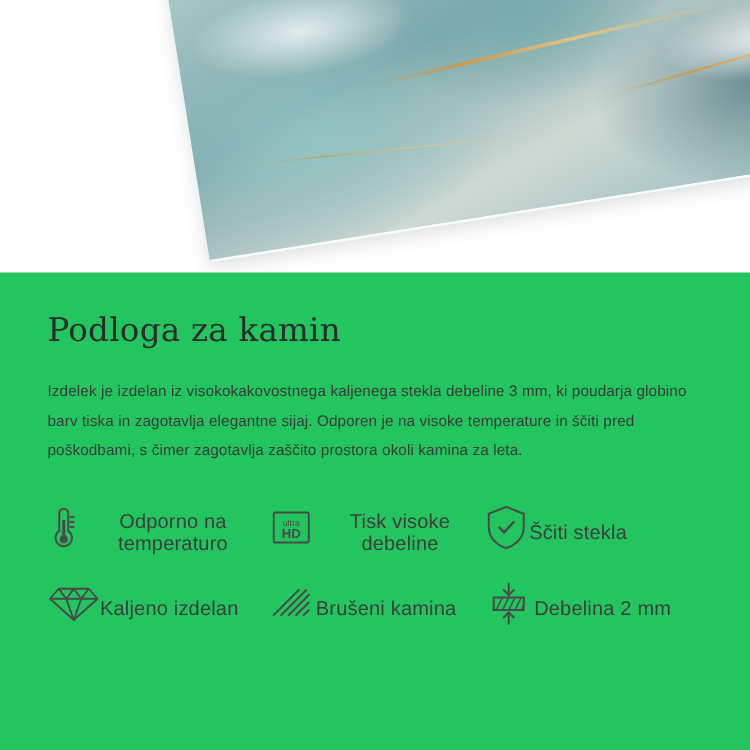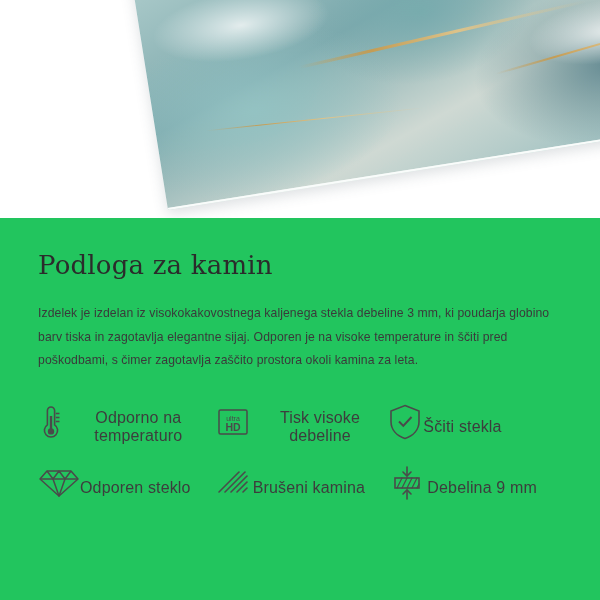--- a/index.html
+++ b/index.html
@@ -217,21 +217,21 @@
 
       <div class="feature">
         <span class="icon">
           <svg width="42" height="36" viewBox="0 0 42 36" fill="none" stroke="#4a4a4a" stroke-width="1.5" stroke-linejoin="round">
             <path d="M9 6h24l7 8-19 17L2 14z"></path>
             <path d="M2 14h38"></path>
             <path d="M9 6l6 8 6-8 6 8 6-8"></path>
             <path d="M15 14l6 17 6-17"></path>
           </svg>
         </span>
-        <span class="caption">Odporen steklo</span>
+        <span class="caption">Kaljeno izdelan</span>
       </div>
 
       <div class="feature">
         <span class="icon">
           <svg width="40" height="34" viewBox="0 0 40 34" fill="none" stroke="#4a4a4a" stroke-width="1.6" stroke-linecap="round">
             <path d="M6 26L26 6"></path>
             <path d="M12 26L32 6"></path>
             <path d="M18 26L34 10"></path>
             <path d="M24 26L34 16"></path>
             <path d="M30 26L34 22"></path>
@@ -244,18 +244,18 @@
         <span class="icon">
           <svg width="40" height="40" viewBox="0 0 40 40" fill="none" stroke="#4a4a4a" stroke-width="1.6" stroke-linecap="round">
             <path d="M20 4v8"></path>
               <path d="M16 9l4 4 4-4"></path>
             <path d="M20 36v-8"></path>
               <path d="M16 31l4-4 4 4"></path>
             <rect x="8" y="15" width="24" height="10"></rect>
             <path d="M10 25l5-10M15 25l5-10M20 25l5-10M25 25l5-10M30 25l2-4" stroke-width="1.2"></path>
           </svg>
         </span>
-        <span class="caption">Debelina 9 mm</span>
+        <span class="caption">Debelina 2 mm</span>
       </div>
 
     </div>
   </div>
 </div>
 
 </body></html>

